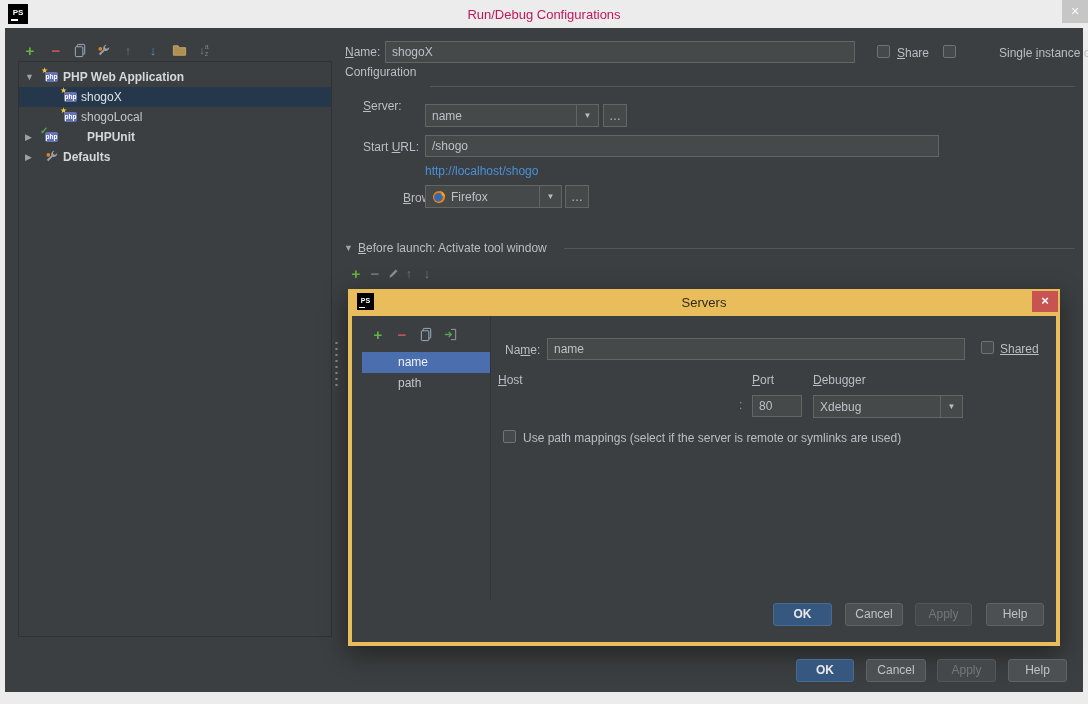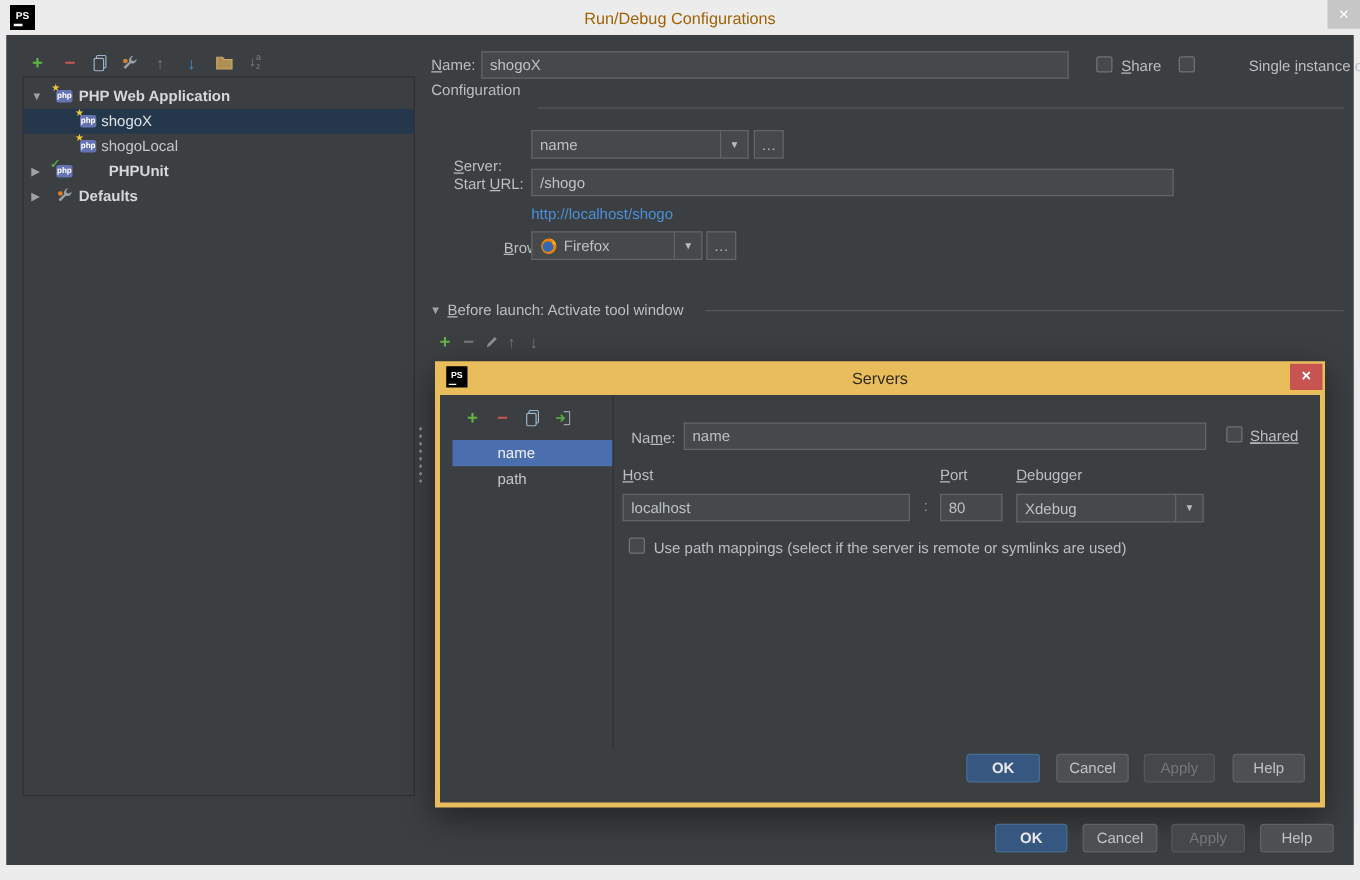--- a/index.html
+++ b/index.html
@@ -7,21 +7,21 @@
   .screen {
     position:relative; width:1088px; height:704px;
     background:#ececec; overflow:hidden;
     font-family:"Liberation Sans", sans-serif; font-size:12px;
     -webkit-font-smoothing:antialiased;
   }
   u { text-decoration:underline; }
 
   
   .titlebar { position:absolute; left:0; top:0; width:100%; height:28px; background:#ececec; }
-  .win-title { position:absolute; left:0; right:0; top:7px; text-align:center; color:#a16207; font-size:13px; }
+  .win-title { position:absolute; left:0; right:0; top:7px; text-align:center; color:#be185d; font-size:13px; }
   .ps-logo { position:absolute; width:20px; height:20px; background:#000; color:#fff;
              font-size:8px; font-weight:bold; text-align:center; line-height:18px; }
   .ps-logo i { position:absolute; left:3px; bottom:3px; width:7px; height:2px; background:#fff; }
   .win-close { position:absolute; right:0; top:0; width:26px; height:23px; background:#c6c6c6;
                color:#fff; font-size:14px; text-align:center; line-height:22px; cursor:default; }
   .content { position:absolute; left:5px; top:28px; width:1078px; height:664px; background:#3c3f41; }
 
   
   .flabel { position:absolute; color:#bbbec2; white-space:nowrap; }
   .tf { position:absolute; height:22px; background:#45494a; border:1px solid #646464;
@@ -183,21 +183,21 @@
   <span class="flabel" style="left:345px;top:45px;"><u>N</u>ame:</span>
   <input class="tf" style="left: 385px; top: 41px; width: 470px;" value="shogoX">
   <span class="cb" style="left:877px;top:45px;"></span>
   <span class="flabel" style="left:897px;top:46px;"><u>S</u>hare</span>
   <span class="cb" style="left:943px;top:45px;"></span>
   <span class="flabel" style="left:963px;top:46px;margin-left:36px;">Single <u>i</u>nstance only</span>
 
   <span class="flabel" style="left:345px;top:65px;">Configuration</span>
   <div class="hline" style="left:430px;top:86px;width:645px;"></div>
 
-  <span class="flabel" style="left:363px;top:126px;"><u>S</u>erver:</span>
+  <span class="flabel" style="left:363px;top:99px;"><u>S</u>erver:</span>
   <div class="combo" style="left:425px;top:104px;width:174px;">
     <span class="combo-val">
         <span>name</span>
       </span>
     <span class="combo-btn">
         <i>▼</i>
       </span>
   </div>
   <button class="morebtn" style="left:603px;top:104px;">…</button>
 
@@ -278,21 +278,20 @@
 
       <span class="flabel" style="left:153px;top:27px;">Na<u>m</u>e:</span>
       <input class="tf" style="left: 195px; top: 22px; width: 418px;" value="name">
       <span class="cb" style="left:629px;top:25px;"></span>
       <span class="flabel" style="left:648px;top:26px;text-decoration:underline;"><u>S</u>hared</span>
 
       <span class="flabel" style="left:146px;top:57px;"><u>H</u>ost</span>
       <span class="flabel" style="left:400px;top:57px;"><u>P</u>ort</span>
       <span class="flabel" style="left:461px;top:57px;"><u>D</u>ebugger</span>
 
-      <input class="tf" style="left: 146px; top: 79px; width: 230px;" value="localhost">
       <span class="flabel" style="left:387px;top:82px;color:#8d9194;">:</span>
       <input class="tf" style="left: 400px; top: 79px; width: 50px;" value="80">
       <div class="combo" style="left:461px;top:79px;width:150px;">
         <span class="combo-val">
             <span>Xdebug</span>
           </span>
         <span class="combo-btn">
             <i>▼</i>
           </span>
       </div>

